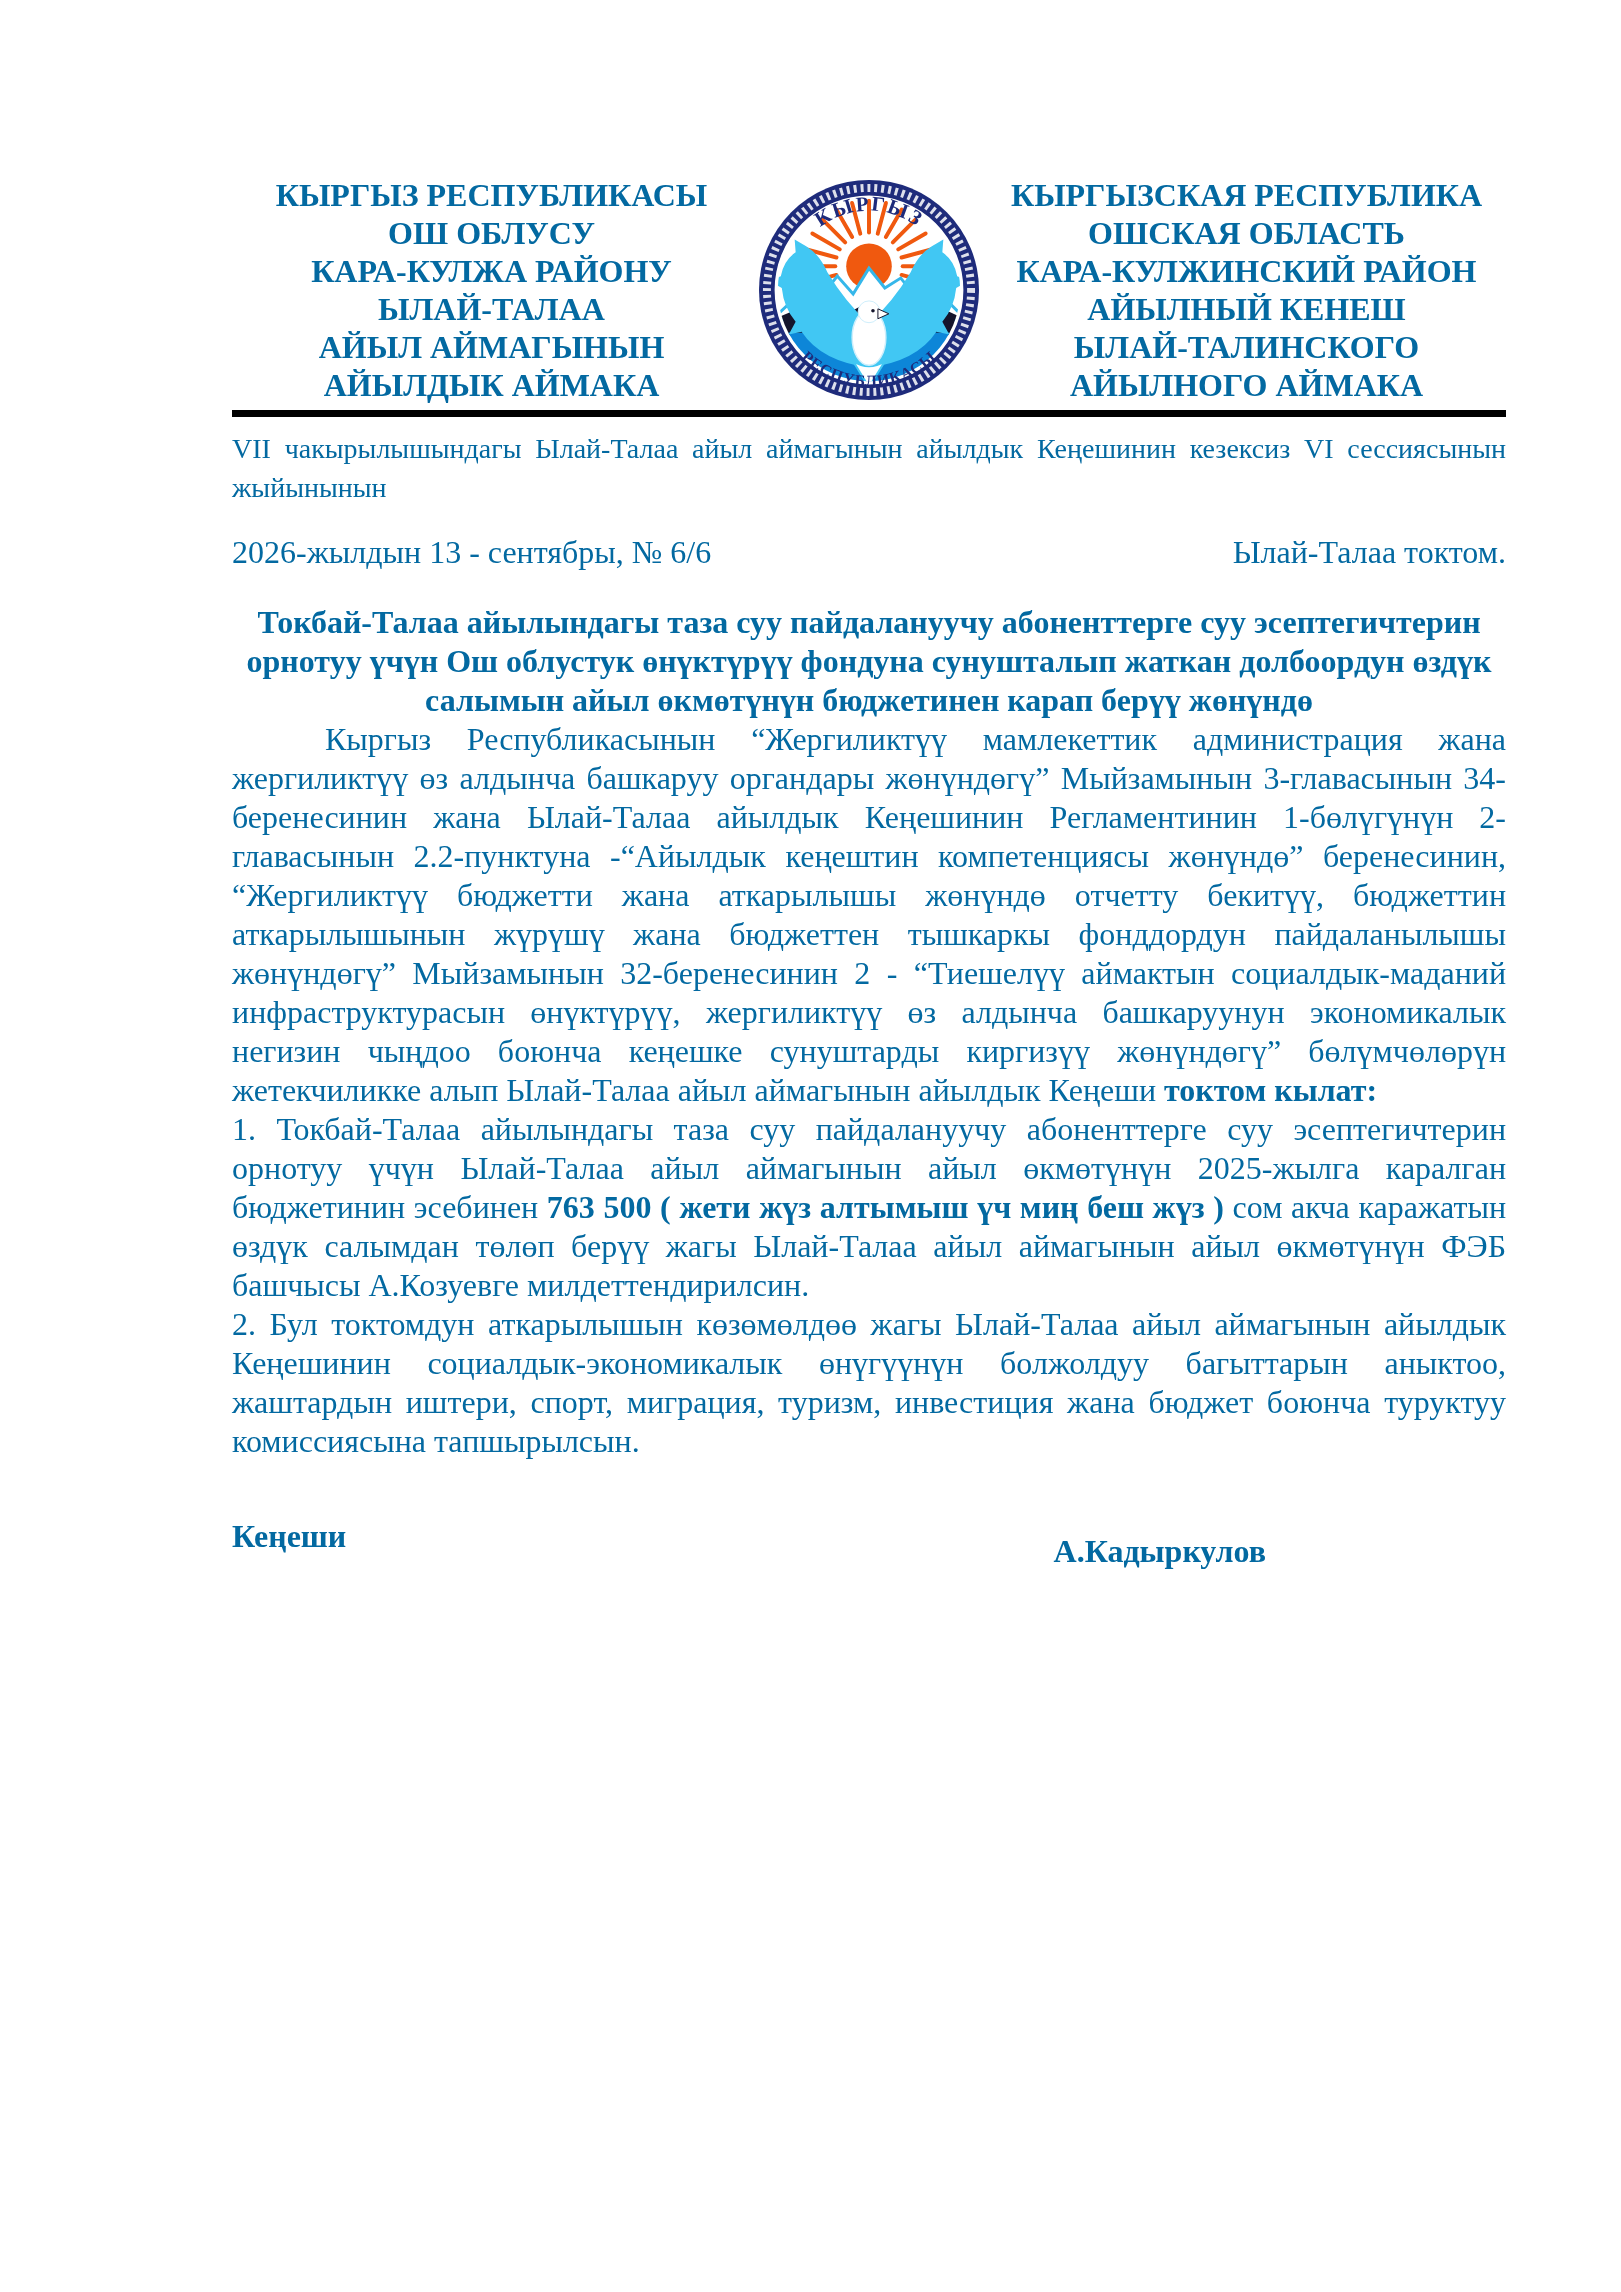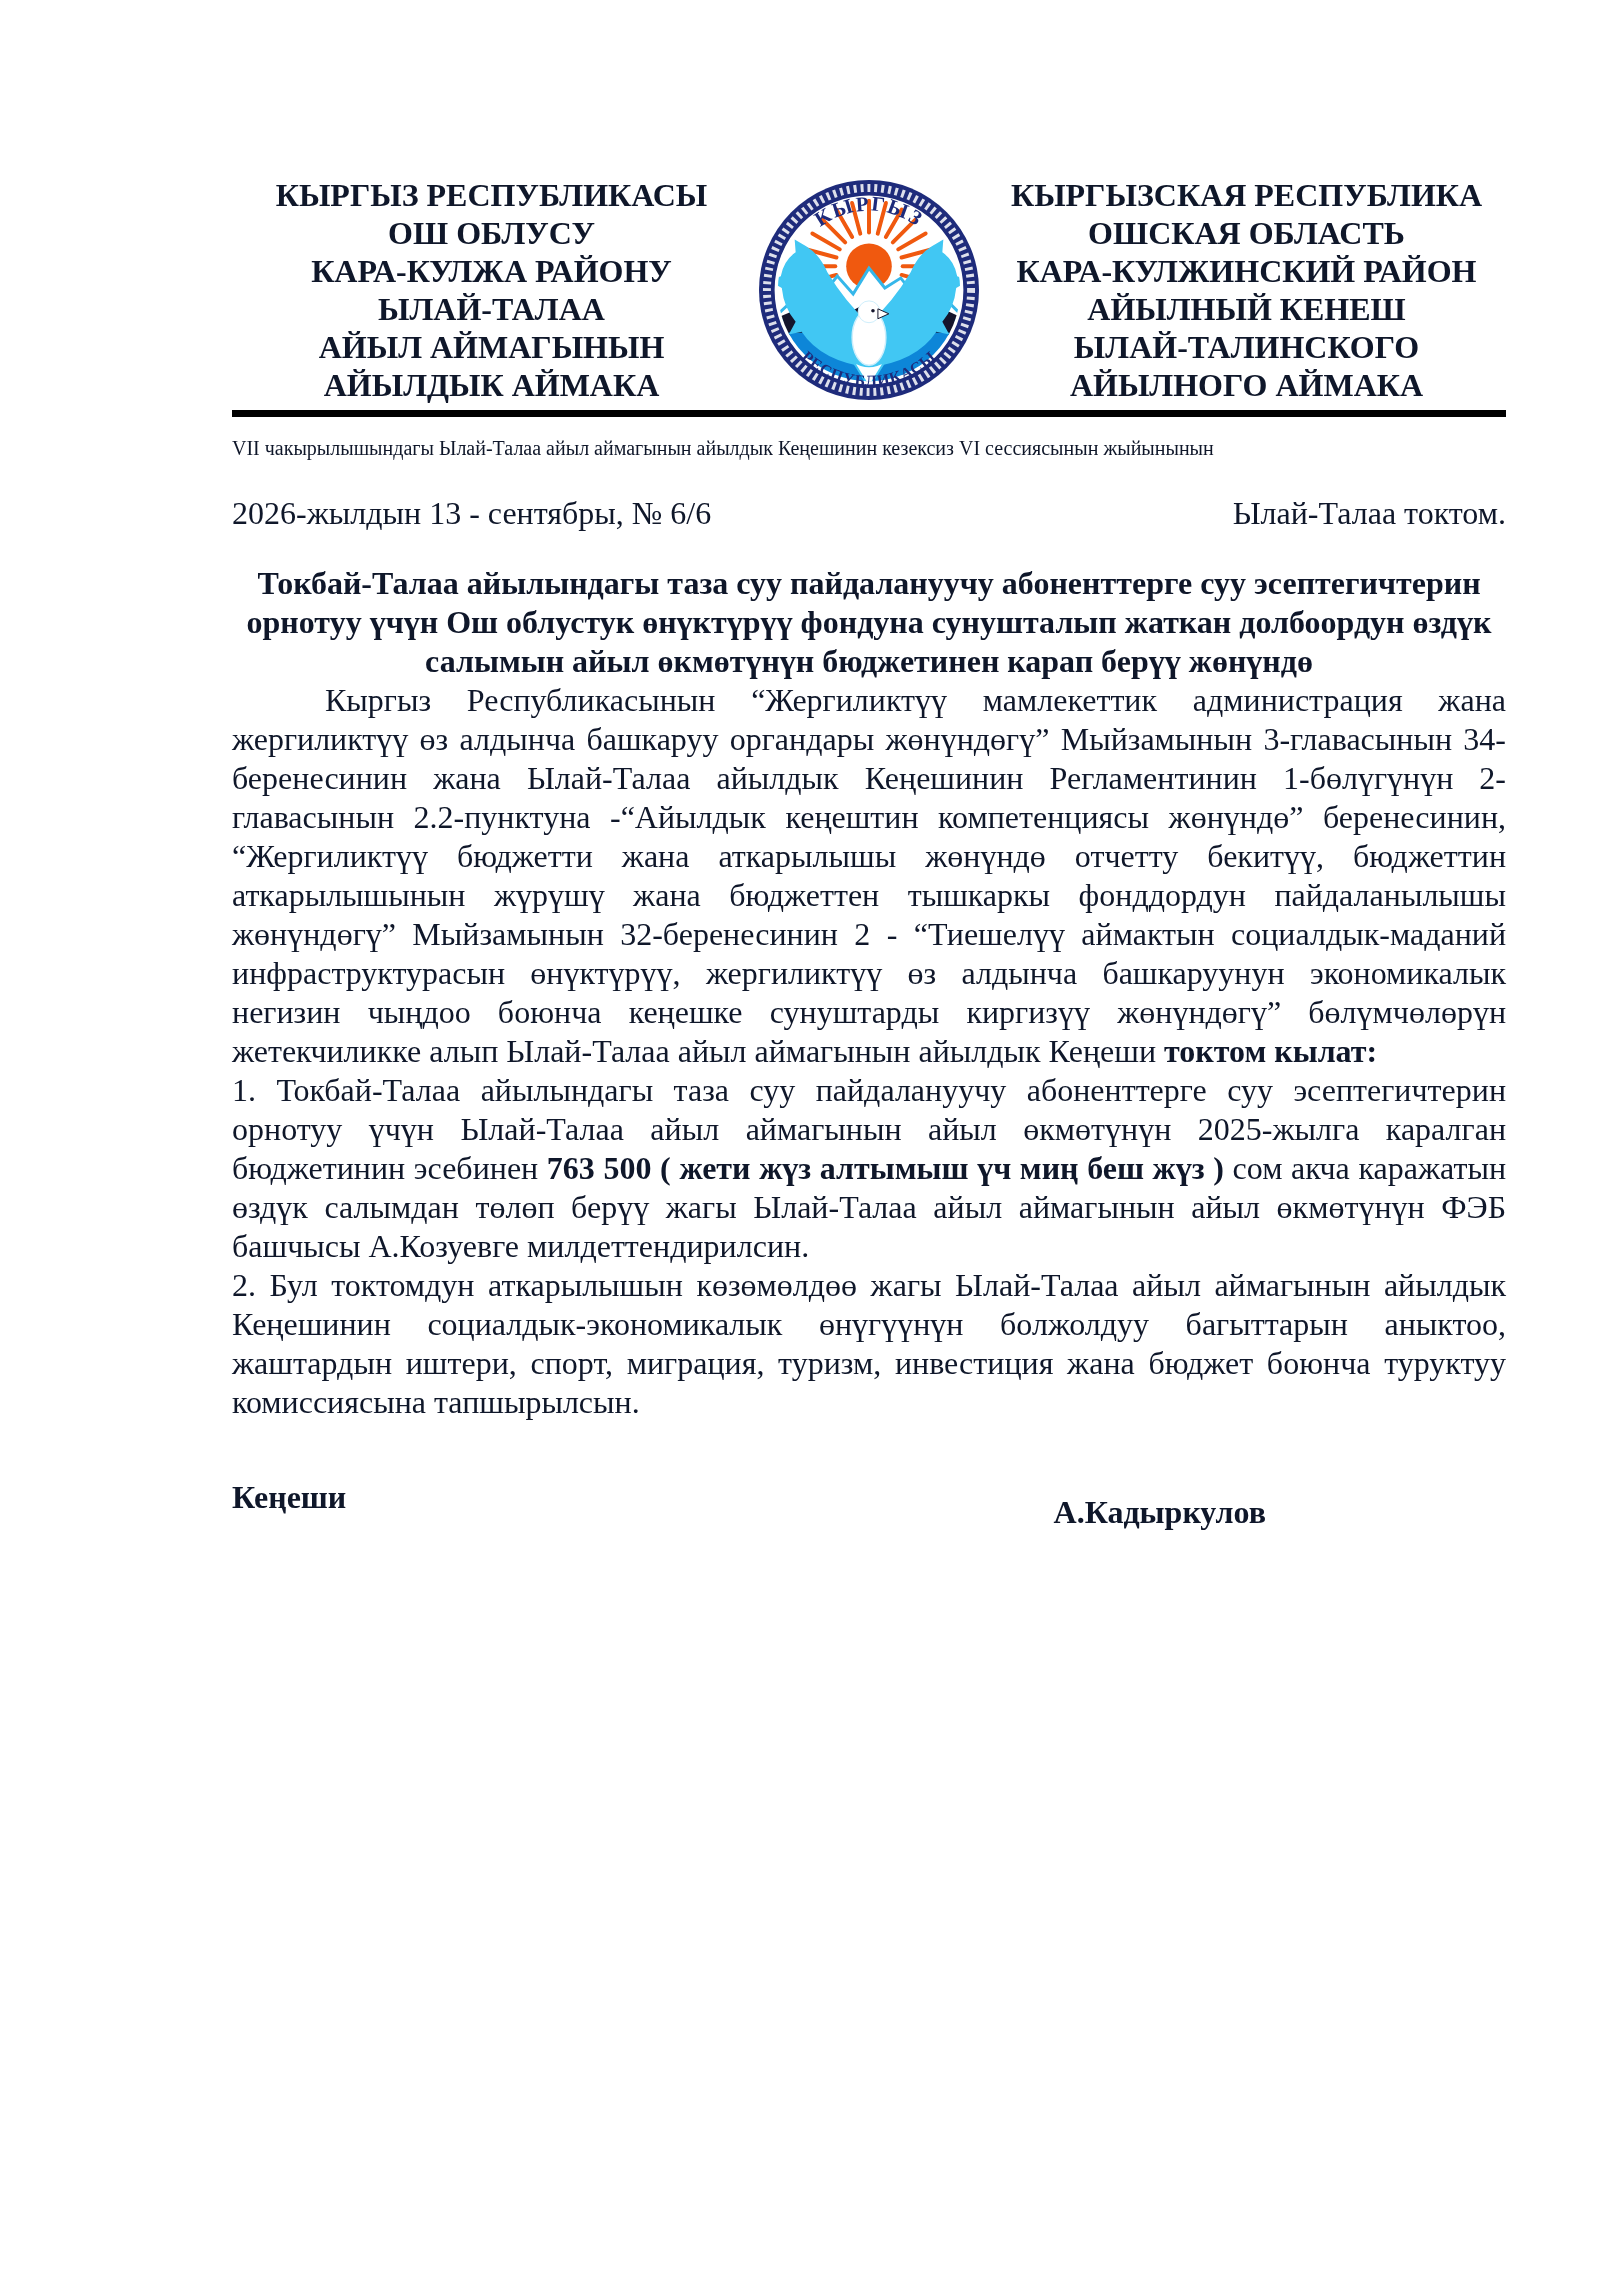--- a/index.html
+++ b/index.html
@@ -1,30 +1,30 @@
 <!DOCTYPE html>
 <html><head>
 <meta charset="utf-8">
 <style>
   * { box-sizing: border-box; }
   html, body { margin: 0; padding: 0; background: #ffffff; }
   .page {
-    width: 1621px; height: 2293px; background: #ffffff; color: #0f172a;
+    width: 1621px; height: 2293px; background: #ffffff; color: #0369a1;
     font-family: "Liberation Serif", "DejaVu Serif", serif;
     padding: 176px 115px 59px 232px; position: relative; overflow: hidden;
   }
   .letterhead {
     display: flex; align-items: center; justify-content: space-between;
     font-weight: bold; font-size: 32px; line-height: 38px; text-align: center;
   }
   .lh-col { width: 519px; }
   .lh-emblem { width: 227px; display: flex; justify-content: center; }
   svg.emblem { width: 222px; height: 222px; display: block; }
   .rule { height: 6.9px; background: #000; margin-top: 5.9px; }
-  .session { margin-top: 12.7px; font-size: 20px; line-height: 39px; text-align: justify; margin-bottom: 0; }
+  .session { margin-top: 12.7px; font-size: 28px; line-height: 39px; text-align: justify; margin-bottom: 0; }
   .decree-type { margin-top: 37px; text-align: center; font-size: 35px; font-weight: bold; letter-spacing: 1px; }
   .meta { margin-top: 25.5px; display: flex; justify-content: space-between; font-size: 32px; line-height: 39px; }
   .subject { margin-top: 31px; font-weight: bold; font-size: 32px; line-height: 39px; text-align: center; }
   p.bodytext { font-size: 32px; line-height: 39px; text-align: justify; margin: 0; }
   .preamble { margin-top: 35px; text-indent: 93px; }
   .item1 { margin-top: 36px; }
   .item2 { margin-top: 32px; }
   .bold { font-weight: bold; }
   .signature { margin-top: 57px; display: flex; justify-content: space-between; font-size: 32px; font-weight: bold; }
   .signature .name { margin-right: 240px; margin-top: 15px; }

